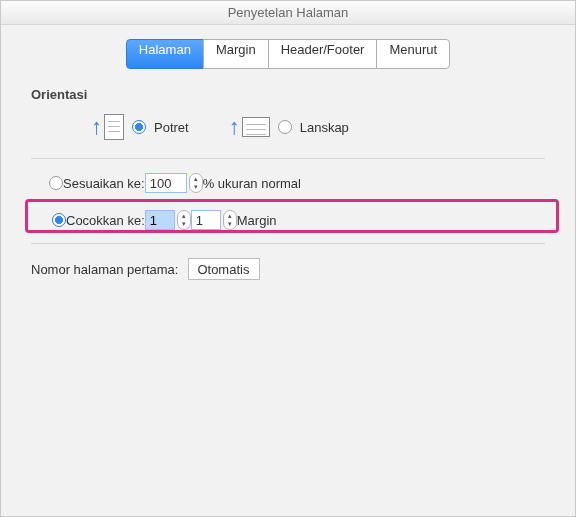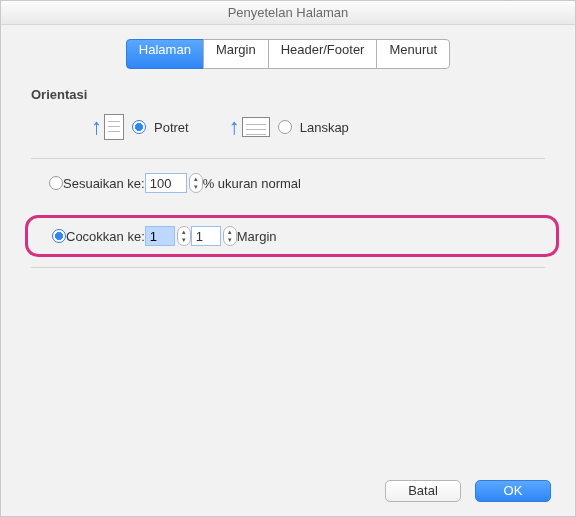--- a/index.html
+++ b/index.html
@@ -164,23 +164,23 @@
     flex-direction: column;
     justify-content: space-between;
     align-items: center;
     font-size: 7px;
     line-height: 8px;
     color: #555;
     padding: 1px 0;
   }
   .highlight-box {
     border: 3px solid #d6317e;
-    border-radius: 13px;
-    padding: 8px 6px 8px 6px;
-    margin: 22px 0 8px -6px;
+    border-radius: 4px;
+    padding: 8px 6px 0 6px;
+    margin: 6px 0 8px -6px;
     width: calc(100% + 20px);
   }
   .highlight-box .row { padding-left: 18px; margin:0;}
   .pagenum-row {
     display:flex;
     align-items:center;
     gap: 10px;
     margin-top: 14px;
   }
   .textfield {
@@ -291,19 +291,19 @@
               <span>▴</span>
               <span>▾</span>
             </span>
         </span>
         <span>Margin</span>
       </div>
     </div>
 
     <hr class="hr">
 
+    <div class="pagenum-row">
+      <span>Nomor halaman pertama:</span>
+      <span class="textfield">Otomatis</span>
+    </div>
   </div>
 
-  <div class="footer">
-    <div class="btn">Batal</div>
-    <div class="btn primary">OK</div>
-  </div>
 </div>
 
 </body></html>

